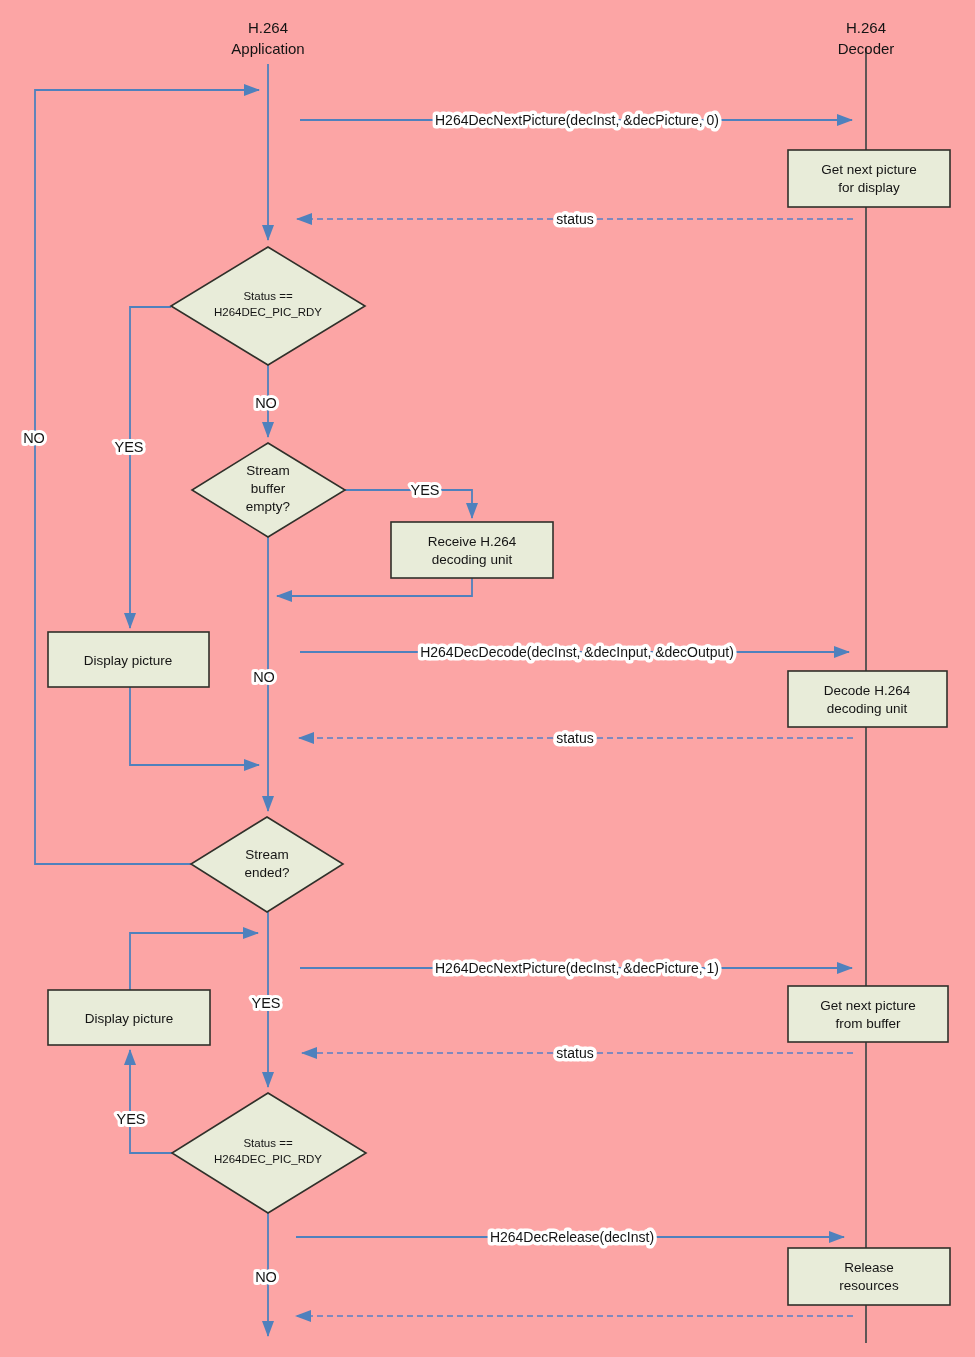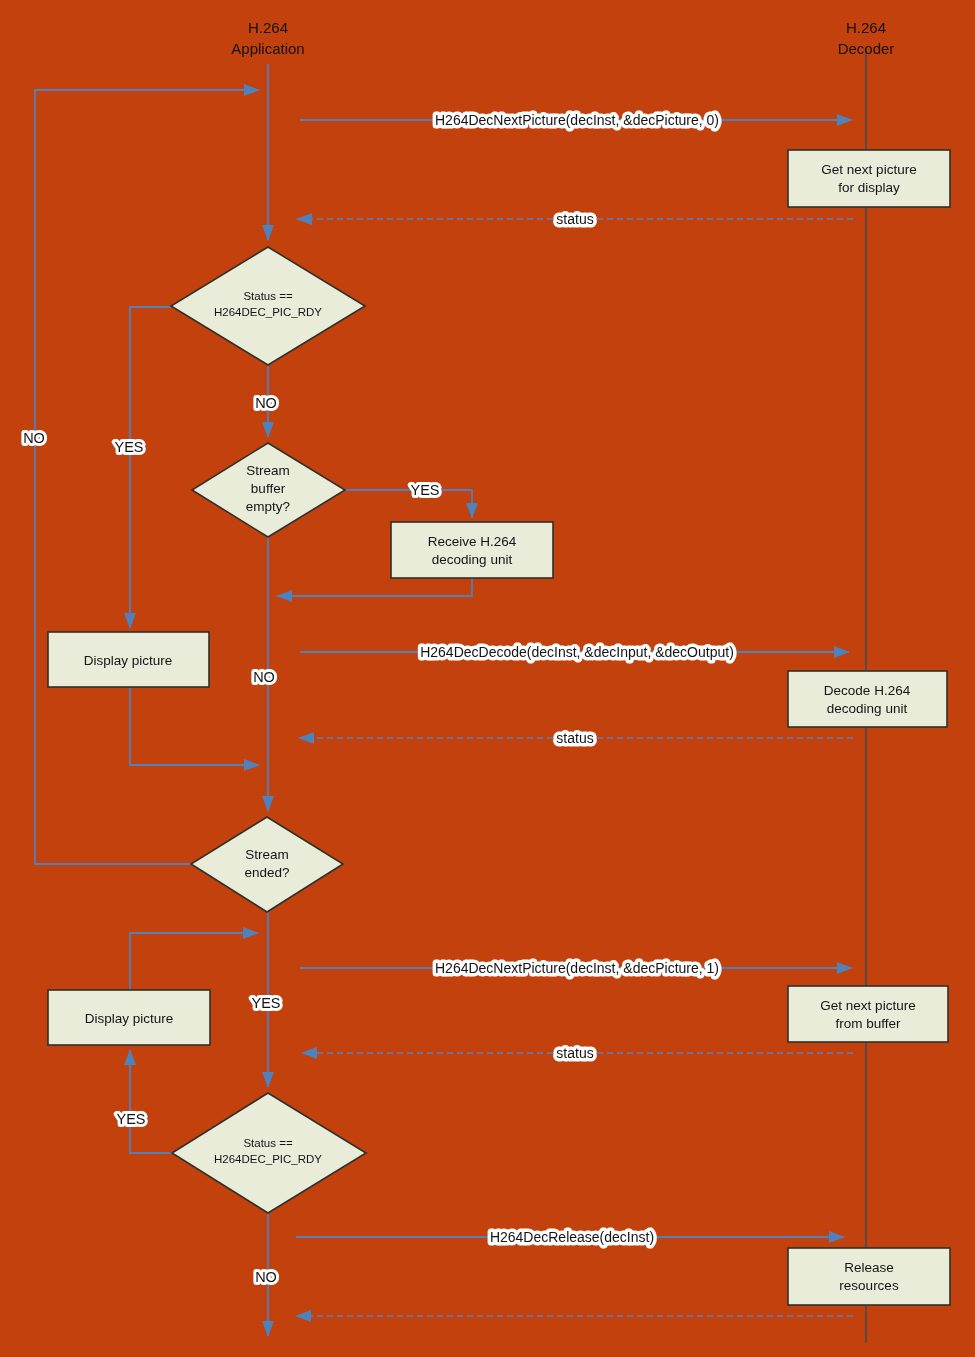--- a/index.html
+++ b/index.html
@@ -1,16 +1,16 @@
 <!DOCTYPE html>
 <html><head>
 <meta charset="utf-8">
 <style>
   html,body { margin:0; padding:0; background:#ffffff; }
-  .stage { width:975px; height:1357px; position:relative; background:#c2410c; }
+  .stage { width:975px; height:1357px; position:relative; background:#fca5a5; }
   svg { display:block; }
   .flow    { stroke:#4f81bd; stroke-width:1.8; fill:none; }
   .status  { stroke:#5580c6; stroke-width:1.5; stroke-dasharray:6 4; fill:none; }
   .declife { stroke:#4d4d4d; stroke-width:1.8; fill:none; }
   .node    { fill:#e8ecd9; stroke:#30302a; stroke-width:1.6; }
   text { font-family:"Liberation Sans","DejaVu Sans",sans-serif; fill:#141414; }
   .t-title  { font-size:15px; text-anchor:middle; }
   .t-msg    { font-size:14px; text-anchor:middle; paint-order:stroke; stroke:#ffffff; stroke-width:7px; stroke-linejoin:round; }
   .t-node   { font-size:13.5px; text-anchor:middle; }
   .t-node-sm{ font-size:11.5px; text-anchor:middle; }

